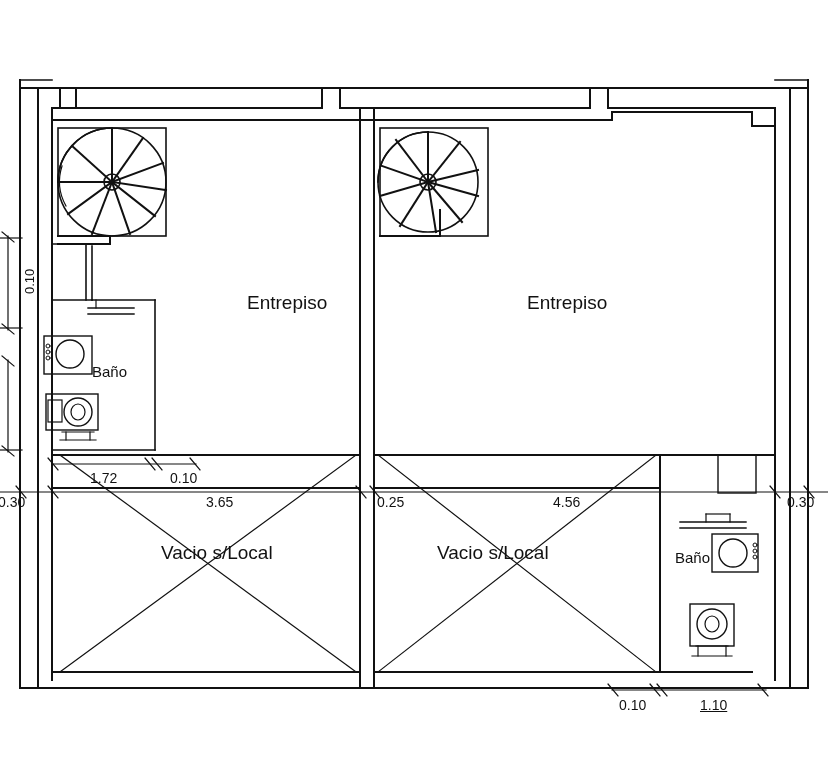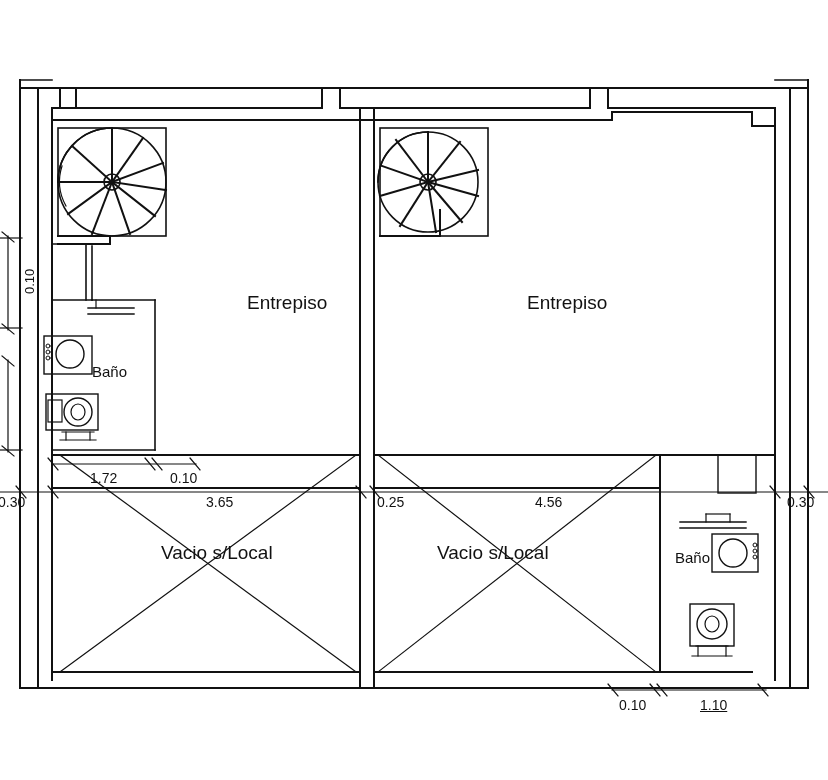--- a/index.html
+++ b/index.html
@@ -212,21 +212,21 @@
 <div class="lbl bath-label" style="left:675px;top:549px;">Baño</div>
 <div class="lbl room-label" style="left:161px;top:542px;">Vacio  s/Local</div>
 <div class="lbl room-label" style="left:437px;top:542px;">Vacio  s/Local</div>
 
 <div class="lbl dim-label" style="left:90px;top:470px;">1.72</div>
 <div class="lbl dim-label" style="left:170px;top:470px;">0.10</div>
 
 <div class="lbl dim-label" style="left:-2px;top:494px;">0.30</div>
 <div class="lbl dim-label" style="left:190px;top:494px;margin-left:16px;">3.65</div>
 <div class="lbl dim-label" style="left:377px;top:494px;">0.25</div>
-<div class="lbl dim-label" style="left:535px;top:494px;">4.56</div>
+<div class="lbl dim-label" style="left:553px;top:494px;">4.56</div>
 <div class="lbl dim-label" style="left:787px;top:494px;">0.30</div>
 
 <div class="lbl dim-label" style="left:619px;top:697px;">0.10</div>
 <div class="lbl dim-label" style="left:700px;top:697px;text-decoration:underline;">1.10</div>
 
 <div class="lbl dim-label-v" style="left:22px;top:258px;transform:rotate(-90deg) translateX(-36px);">0.10</div>
 
 </div>
 
 </body></html>

